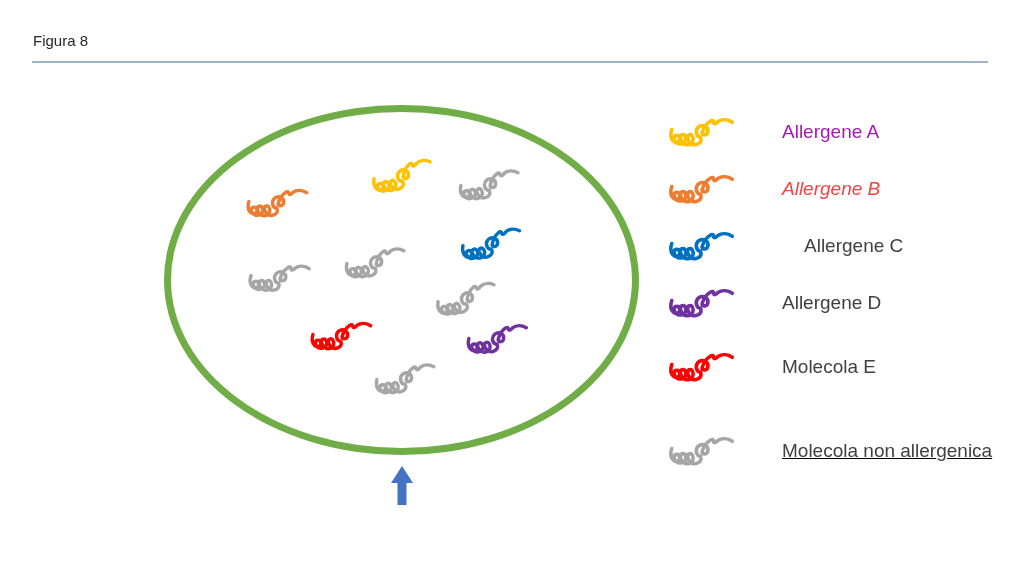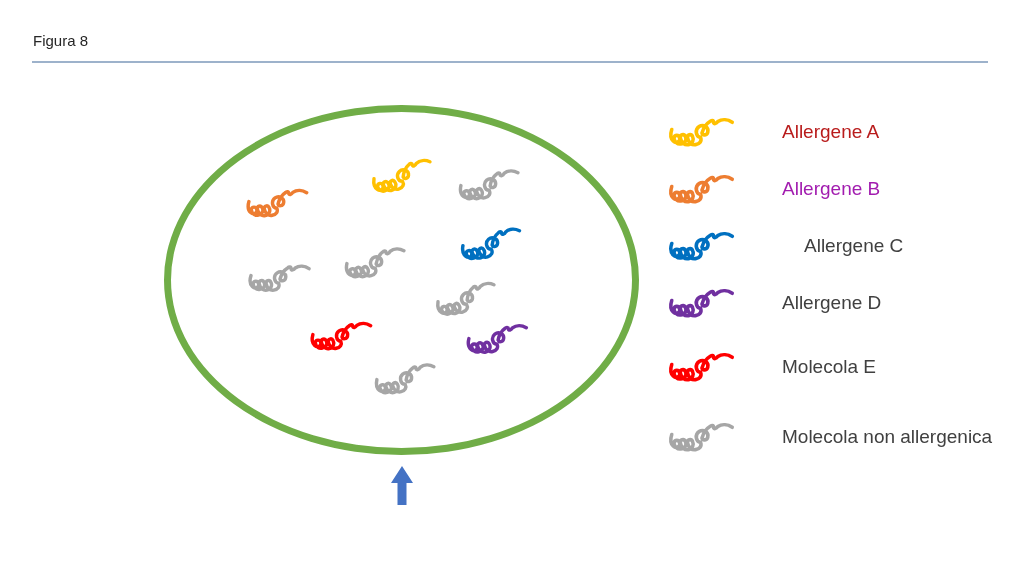--- a/index.html
+++ b/index.html
@@ -125,47 +125,47 @@
   <svg class="arrow-svg" viewBox="0 0 22 39" style="color: rgb(68, 114, 196);">
     <polygon points="11,0 22,17 15.5,17 15.5,39 6.5,39 6.5,17 0,17" fill="currentColor"></polygon>
   </svg>
 
 
   <div id="legend">
       <div class="legend-row" style="top: 112px;">
     <svg class="molecule legend-icon" viewBox="0 0 100 55" style="color: rgb(255, 192, 0);">
       <use href="#molecule-glyph"></use>
     </svg>
-    <span class="legend-label" style="color: #b91c1c;">Allergene A</span>
+    <span class="legend-label" style="color: #a21caf;">Allergene A</span>
   </div>
       <div class="legend-row" style="top: 169px;">
     <svg class="molecule legend-icon" viewBox="0 0 100 55" style="color: rgb(237, 125, 49);">
       <use href="#molecule-glyph"></use>
     </svg>
-    <span class="legend-label" style="color: #a21caf;">Allergene B</span>
+    <span class="legend-label" style="color: #ef4444; font-style: italic;">Allergene B</span>
   </div>
       <div class="legend-row" style="top: 226px; gap: 22px;">
     <svg class="molecule legend-icon" viewBox="0 0 100 55" style="color: rgb(0, 112, 192);">
       <use href="#molecule-glyph"></use>
     </svg>
     <span class="legend-label" style="color: rgb(64, 64, 64);">Allergene C</span>
   </div>
       <div class="legend-row" style="top: 283px; align-items: center;">
     <svg class="molecule legend-icon" viewBox="0 0 100 55" style="color: rgb(112, 48, 160);">
       <use href="#molecule-glyph"></use>
     </svg>
     <span class="legend-label" style="color: rgb(64, 64, 64);">Allergene D</span>
   </div>
       <div class="legend-row" style="top: 347px;">
     <svg class="molecule legend-icon" viewBox="0 0 100 55" style="color: rgb(255, 0, 0);">
       <use href="#molecule-glyph"></use>
     </svg>
     <span class="legend-label" style="color: rgb(64, 64, 64);">Molecola E</span>
   </div>
-      <div class="legend-row" style="top: 417px;">
+      <div class="legend-row" style="top: 431px; text-decoration: underline;">
     <svg class="molecule legend-icon" viewBox="0 0 100 55" style="color: rgb(166, 166, 166);">
       <use href="#molecule-glyph"></use>
     </svg>
     <span class="legend-label" style="color: rgb(64, 64, 64);">Molecola non allergenica</span>
   </div>
     </div>
 
 </div>
 
 </body></html>

